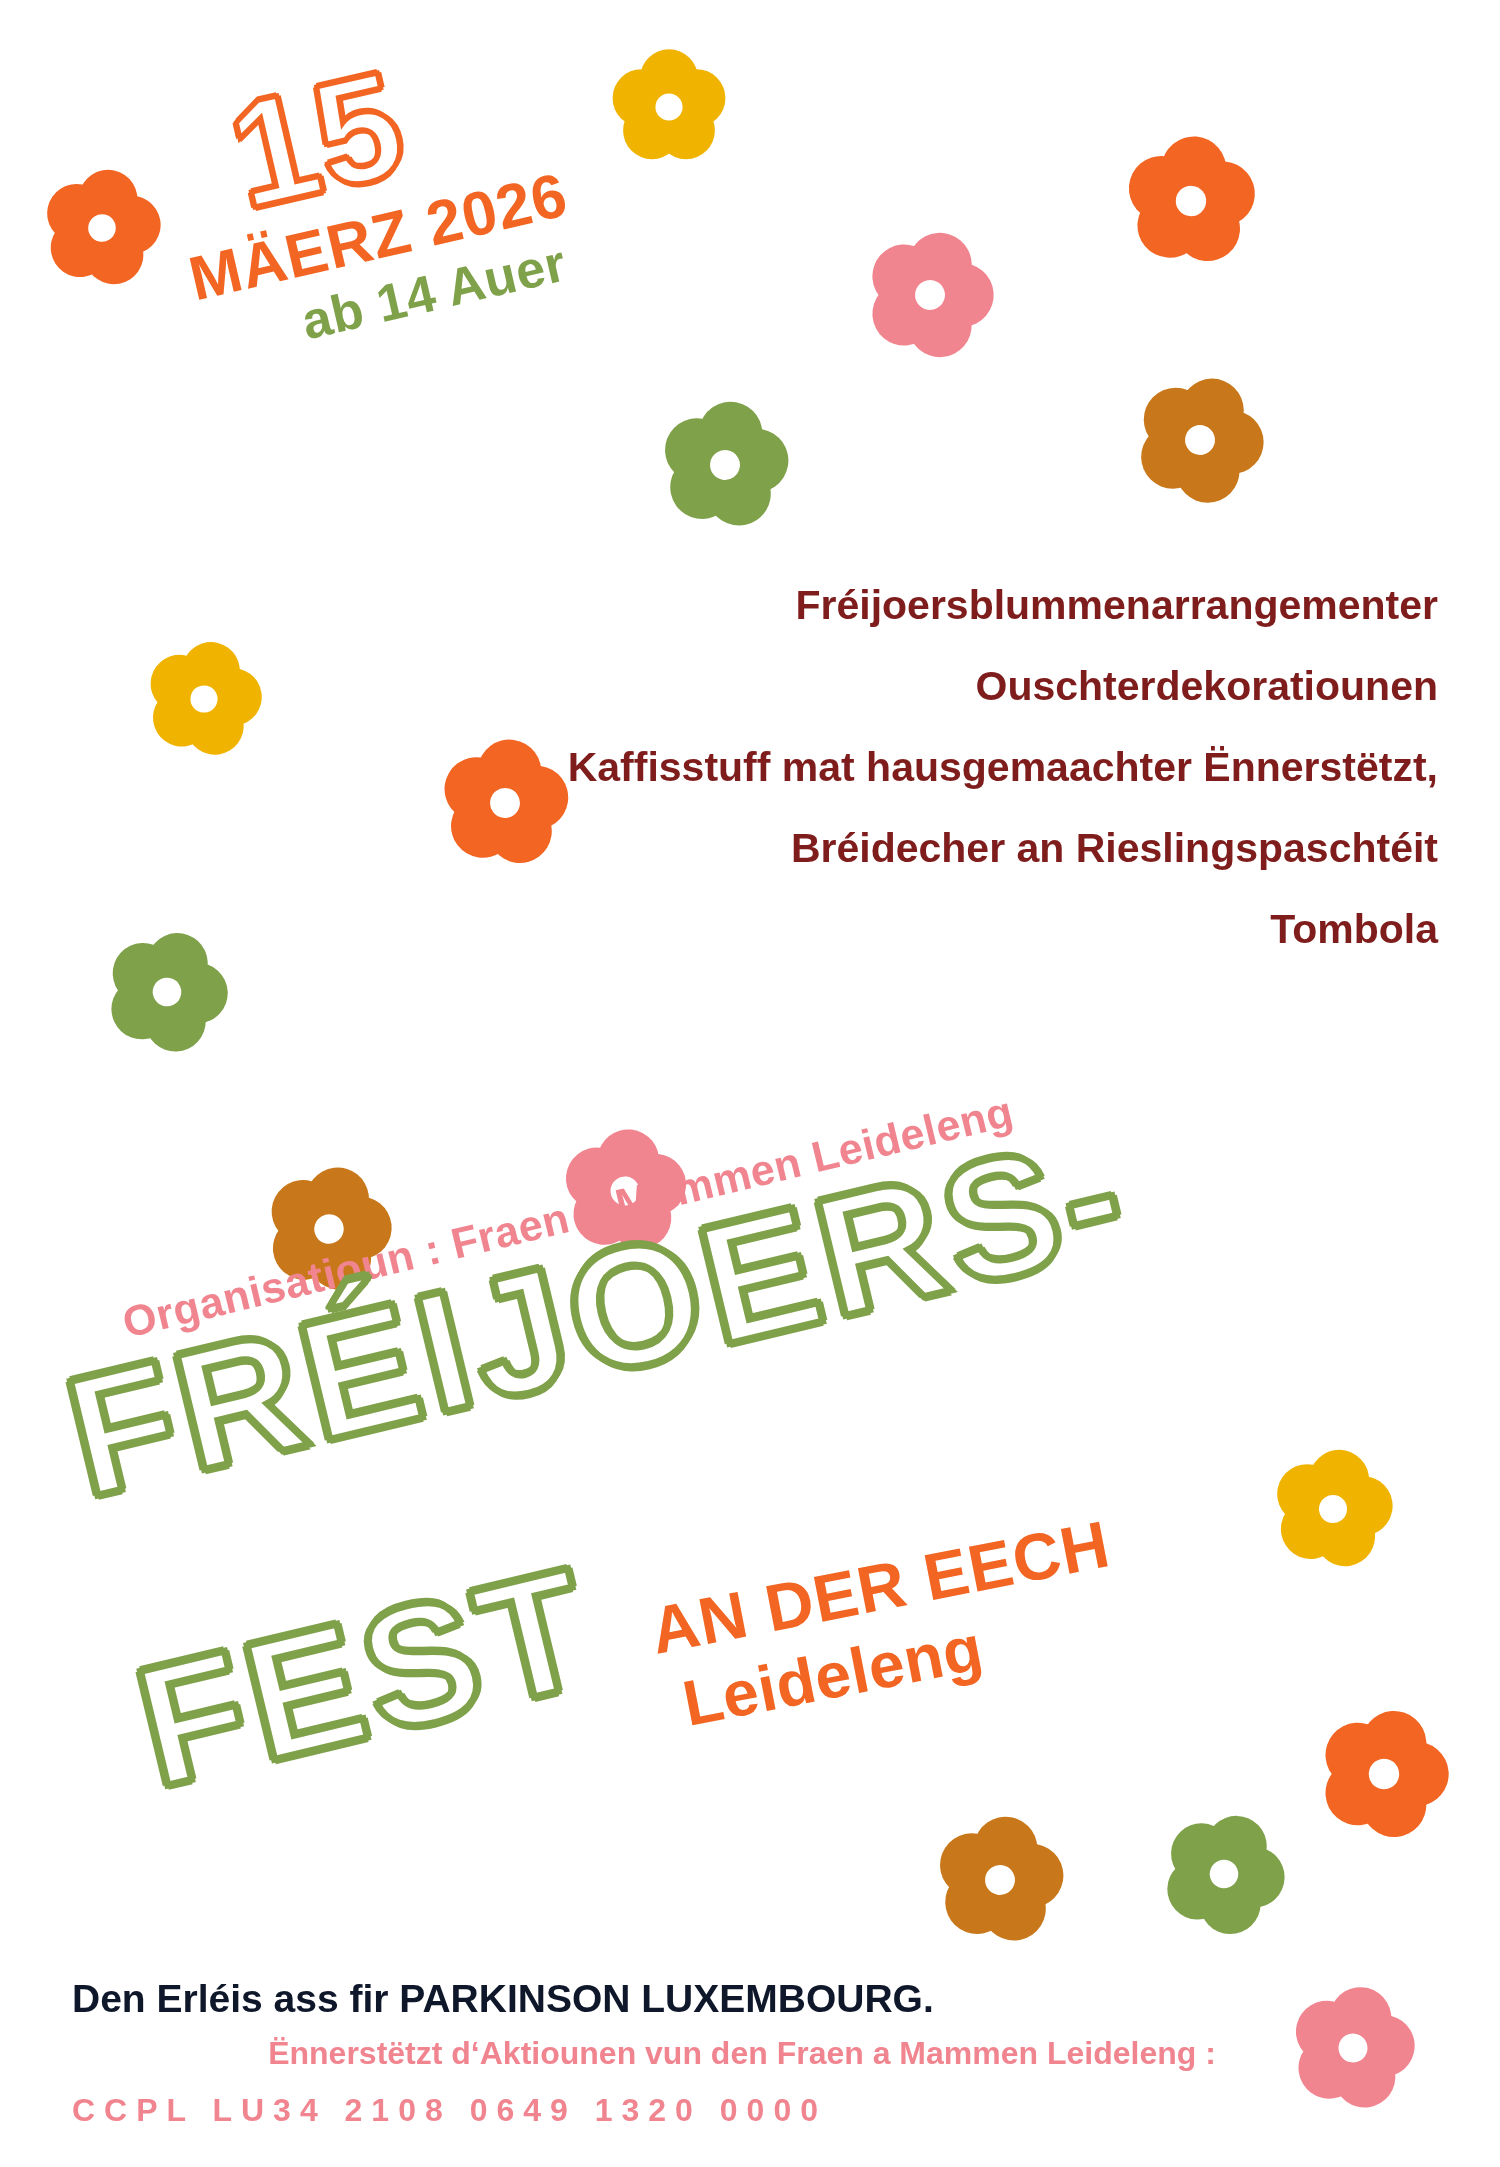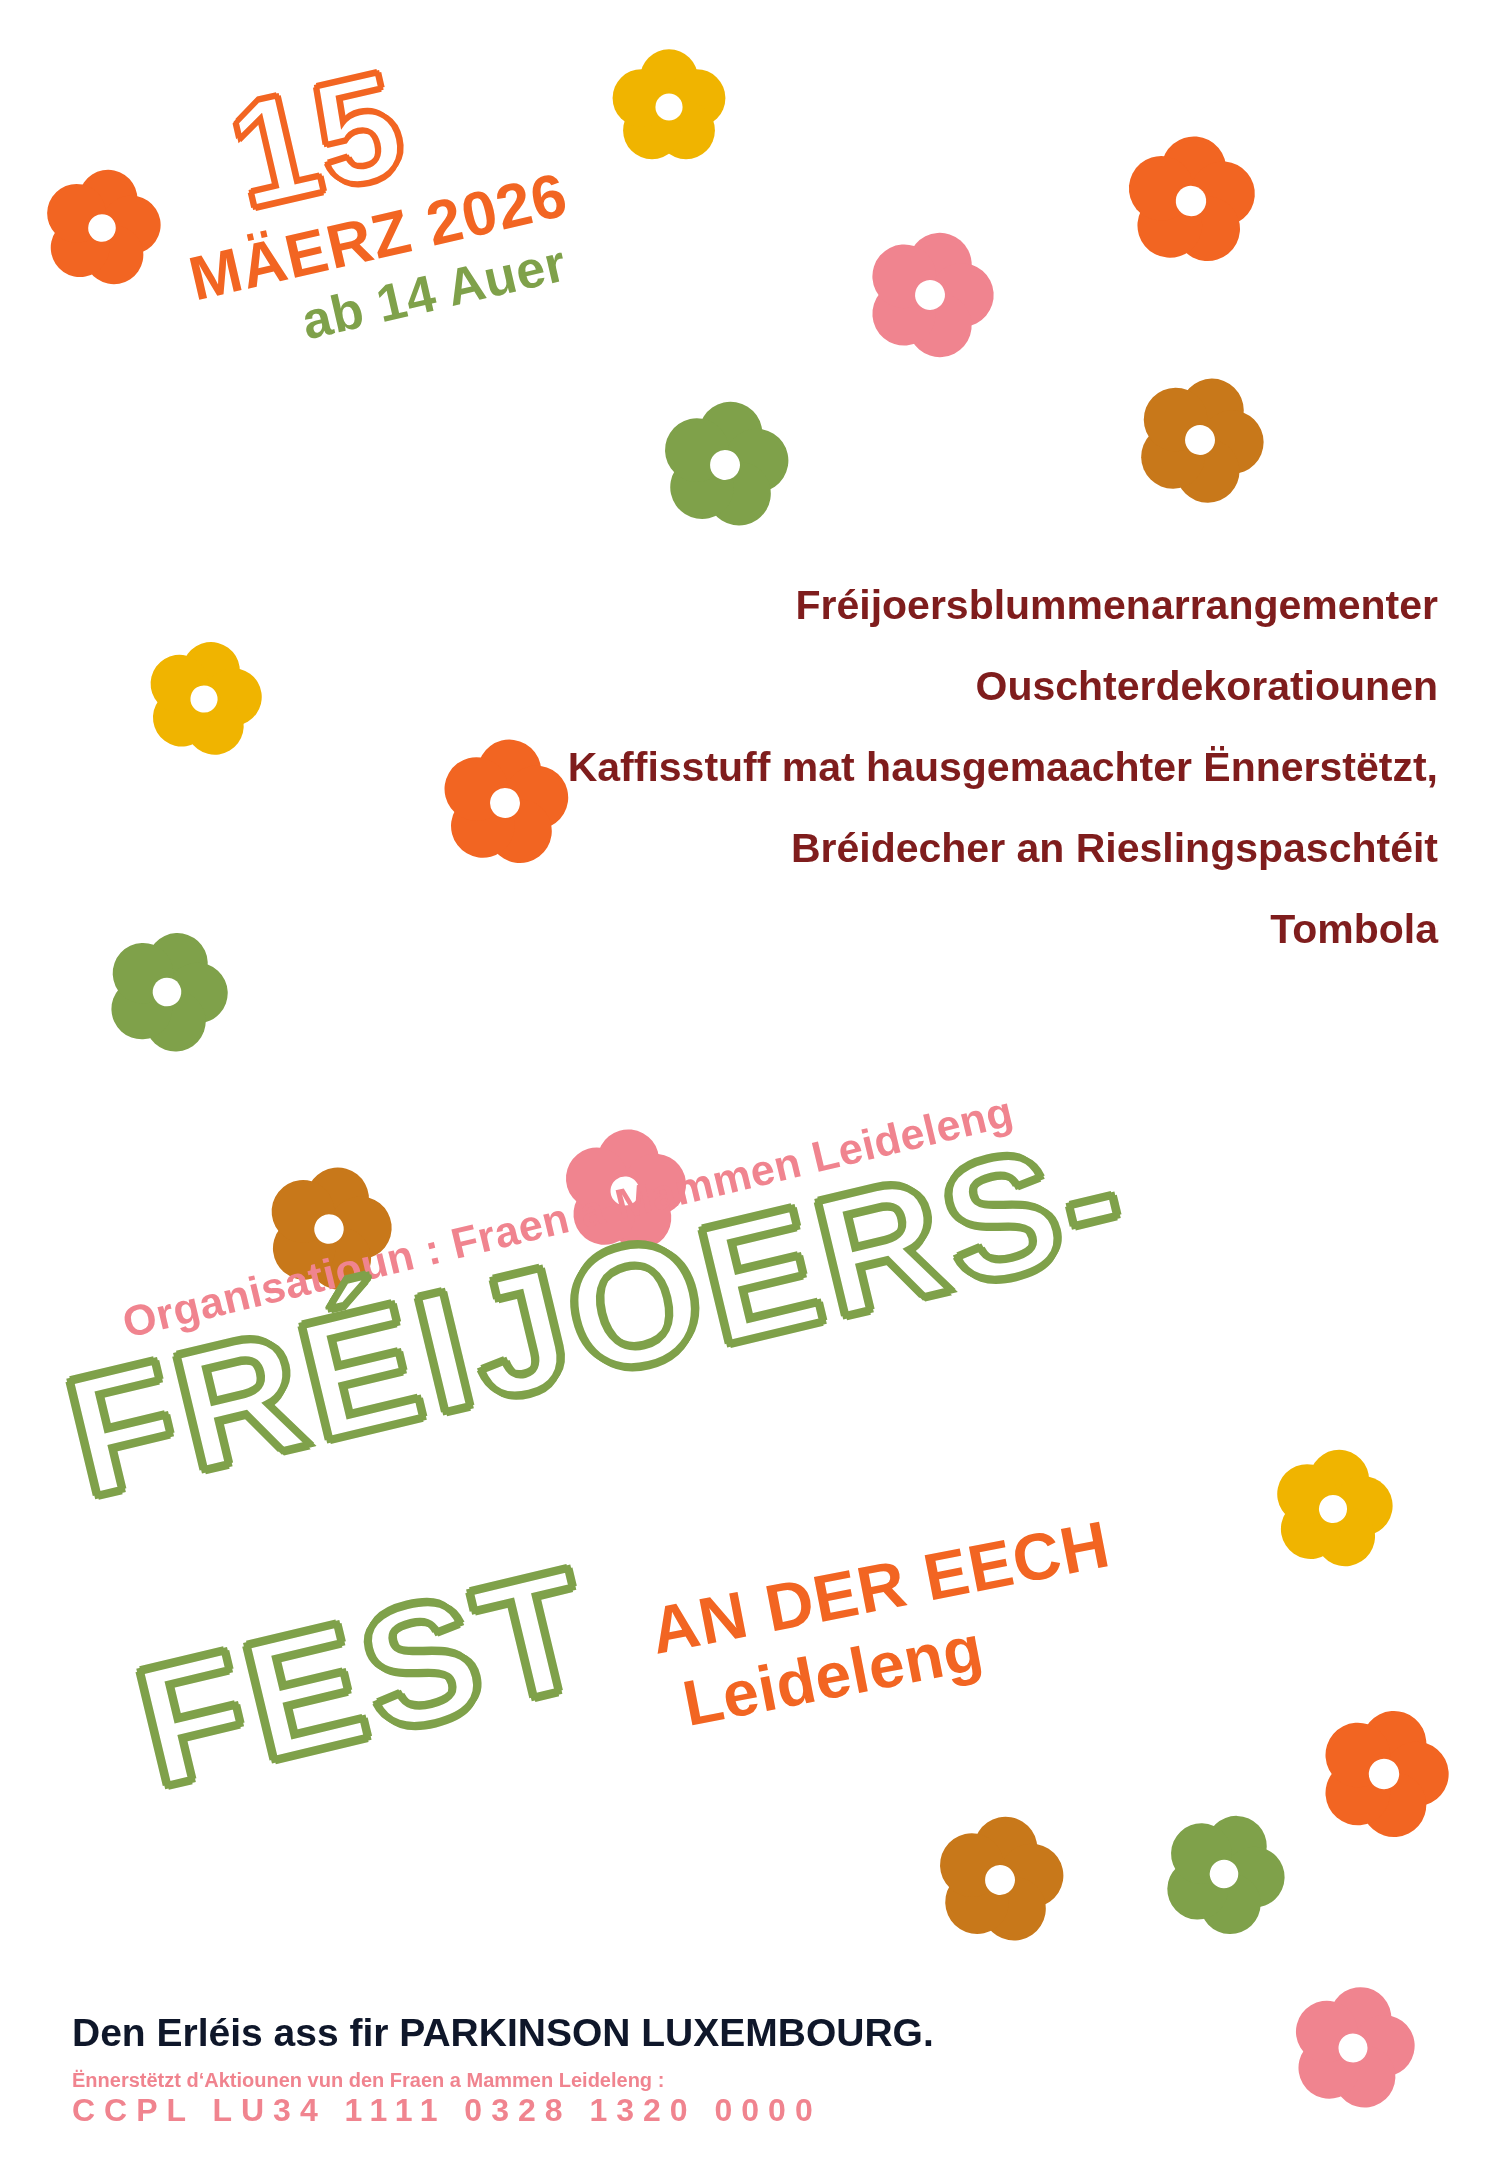--- a/index.html
+++ b/index.html
@@ -157,24 +157,25 @@
     bottom: 38px;
     width: 1340px;
   }
   .footer-main {
     font-size: 39px;
     font-weight: bold;
     color: #0f172a;
     margin-bottom: 14px;
   }
   .footer-sub {
-    font-size: 20px;
+    font-size: 32px;
     font-weight: bold;
     color: #f0848f;
-    margin-bottom: 0;
+    margin-bottom: 20px;
+    text-align: center;
   }
   .footer-iban {
     font-size: 32px;
     font-weight: bold;
     color: #f0848f;
     letter-spacing: 9px;
   }
 </style>
 </head>
 <body>
@@ -366,16 +367,16 @@
   </div>
 
   <div class="subtitle-wrap">
     <div class="subtitle-1">AN DER EECH</div>
     <div class="subtitle-2">Leideleng</div>
   </div>
 
   <div class="footer">
     <div class="footer-main">Den Erléis ass fir PARKINSON LUXEMBOURG.</div>
     <div class="footer-sub">Ënnerstëtzt d‘Aktiounen vun den Fraen a Mammen Leideleng :</div>
-    <div class="footer-iban">CCPL LU34 1111 0328 1320 0000</div>
+    <div class="footer-iban">CCPL LU34 2108 0649 1320 0000</div>
   </div>
 
 </div>
 
 </body></html>

